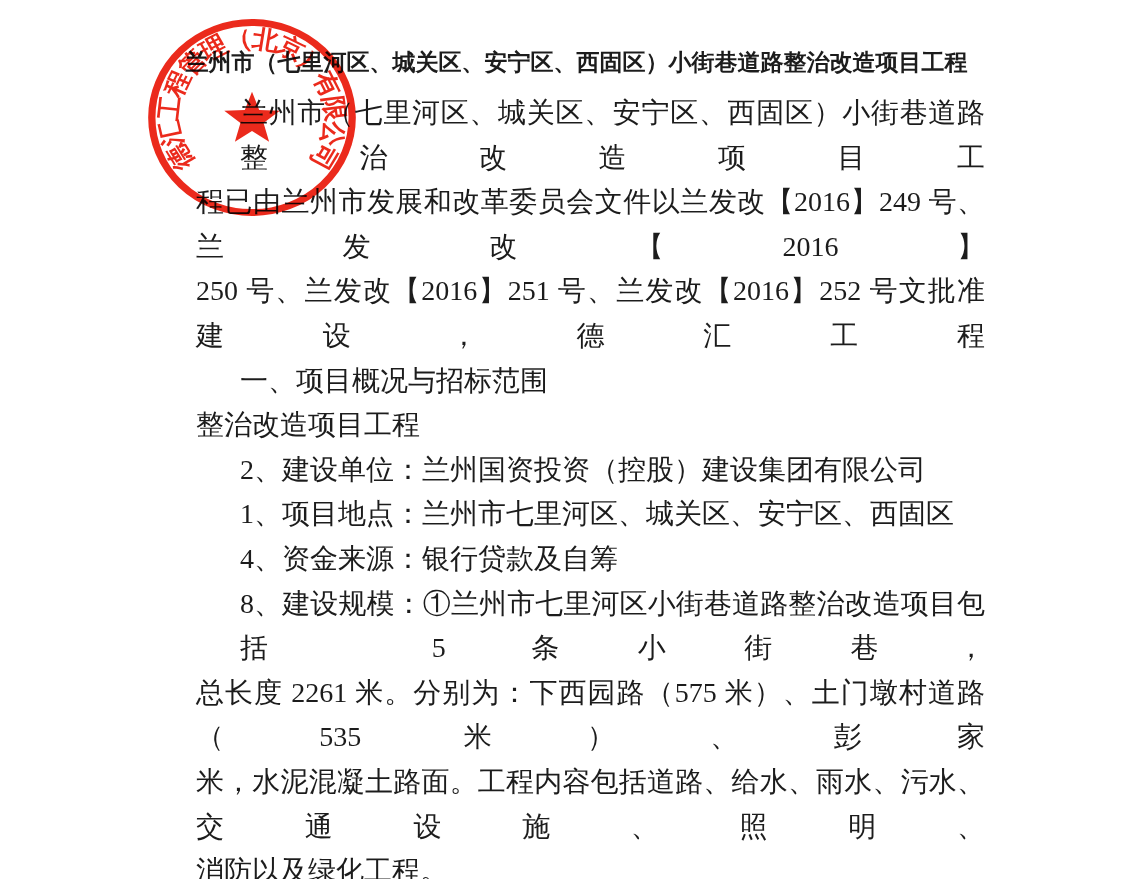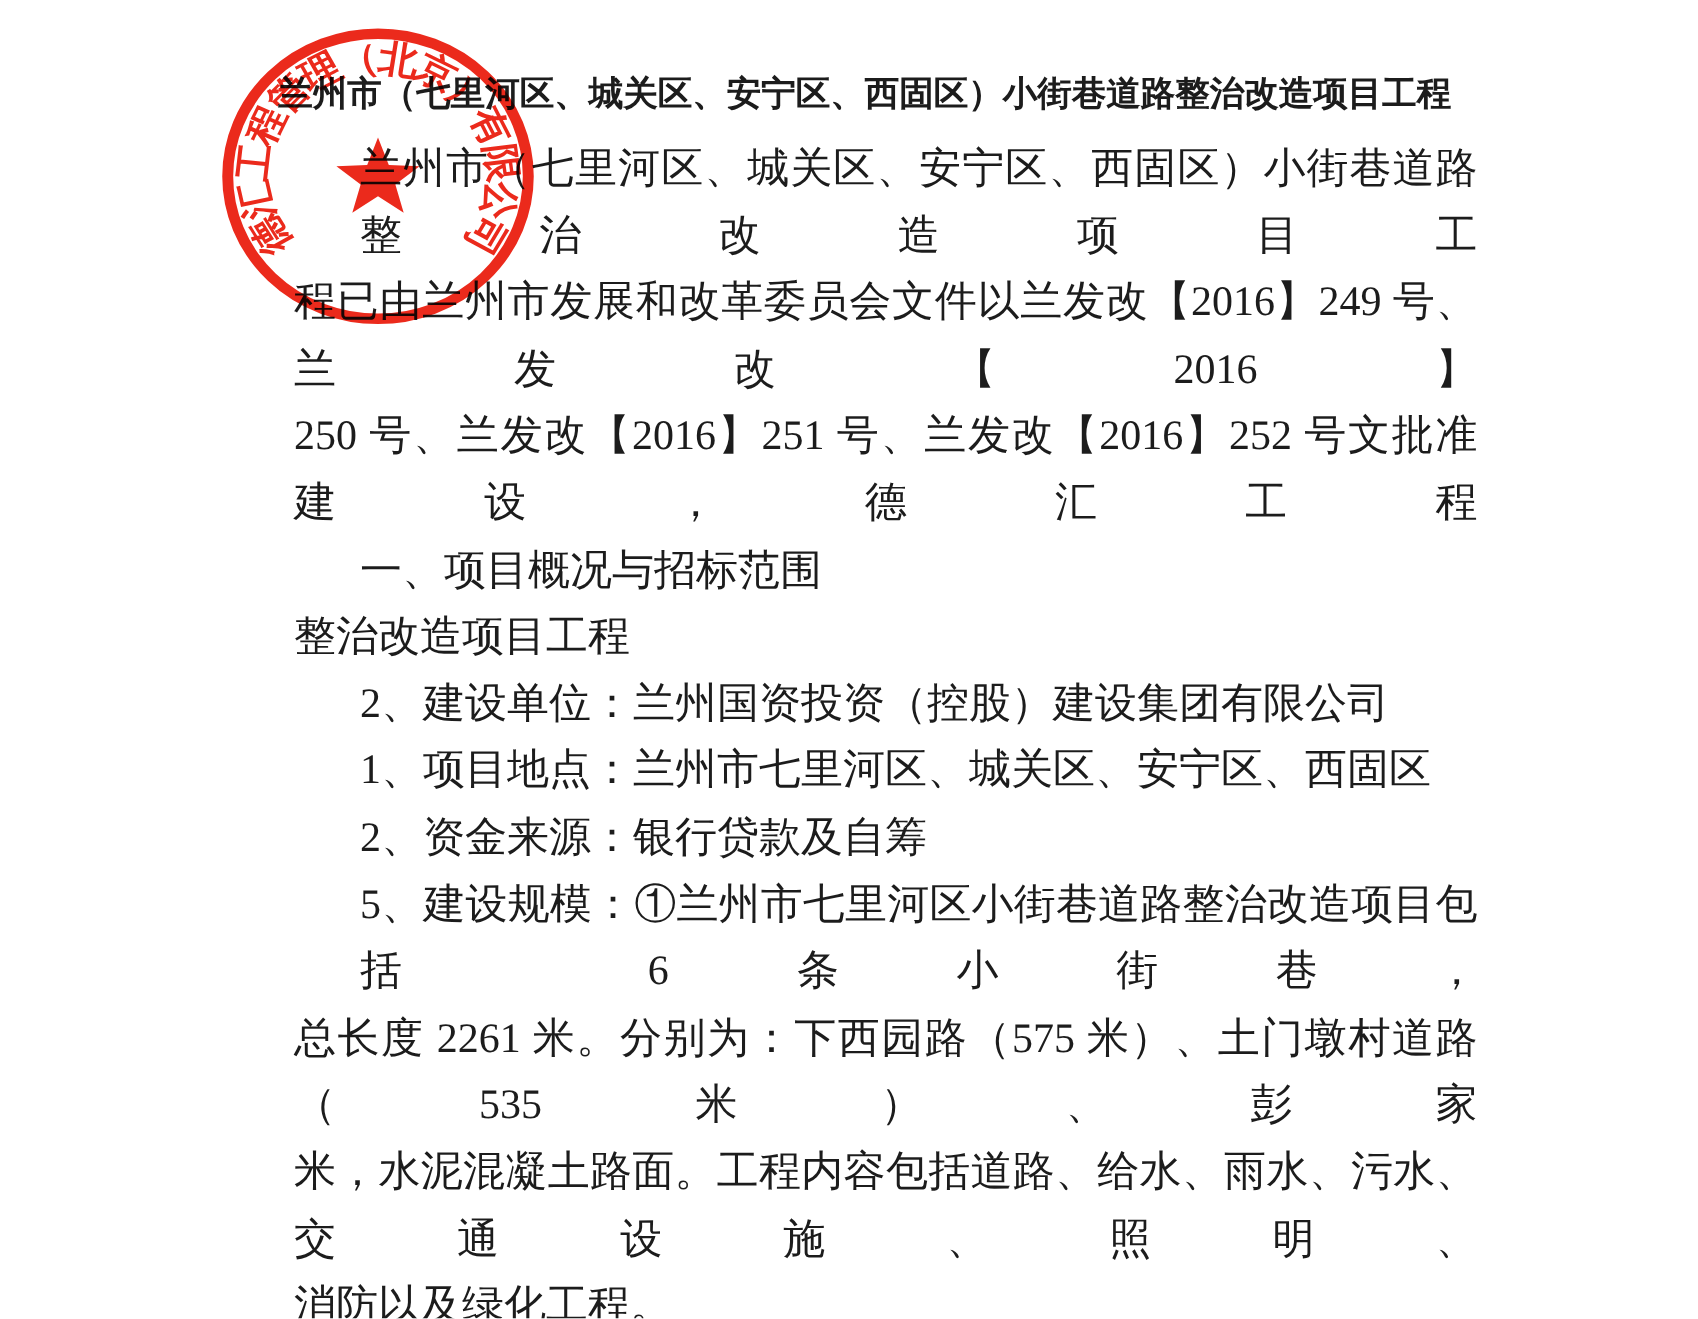--- a/index.html
+++ b/index.html
@@ -65,24 +65,24 @@
       <div class="block para">
         <div class="line">整治改造项目工程</div>
       </div>
       <div class="block para">
         <div class="line indent">2、建设单位：兰州国资投资（控股）建设集团有限公司</div>
       </div>
       <div class="block para">
         <div class="line indent">1、项目地点：兰州市七里河区、城关区、安宁区、西固区</div>
       </div>
       <div class="block para">
-        <div class="line indent">2、资金来源：银行贷款及自筹</div>
+        <div class="line indent">4、资金来源：银行贷款及自筹</div>
       </div>
       <div class="block para">
-        <div class="line indent stretch">5、建设规模：①兰州市七里河区小街巷道路整治改造项目包括 6 条小街巷，</div>
+        <div class="line indent stretch">8、建设规模：①兰州市七里河区小街巷道路整治改造项目包括 5 条小街巷，</div>
         <div class="line stretch">总长度 2261 米。分别为：下西园路（575 米）、土门墩村道路（535 米）、彭家</div>
         <div class="line stretch">米，水泥混凝土路面。工程内容包括道路、给水、雨水、污水、交通设施、照明、</div>
         <div class="line">消防以及绿化工程。</div>
       </div>
     </div>
 
   <svg class="stamp" viewBox="0 0 220 220" preserveAspectRatio="none" aria-hidden="true">
     <circle class="seal-ring" cx="110" cy="110" r="103"></circle>
     <path id="sealArc" d="M 51.8 158.9 A 76 76 0 1 1 168.2 158.9" fill="none"></path>
     <text class="seal-text">

